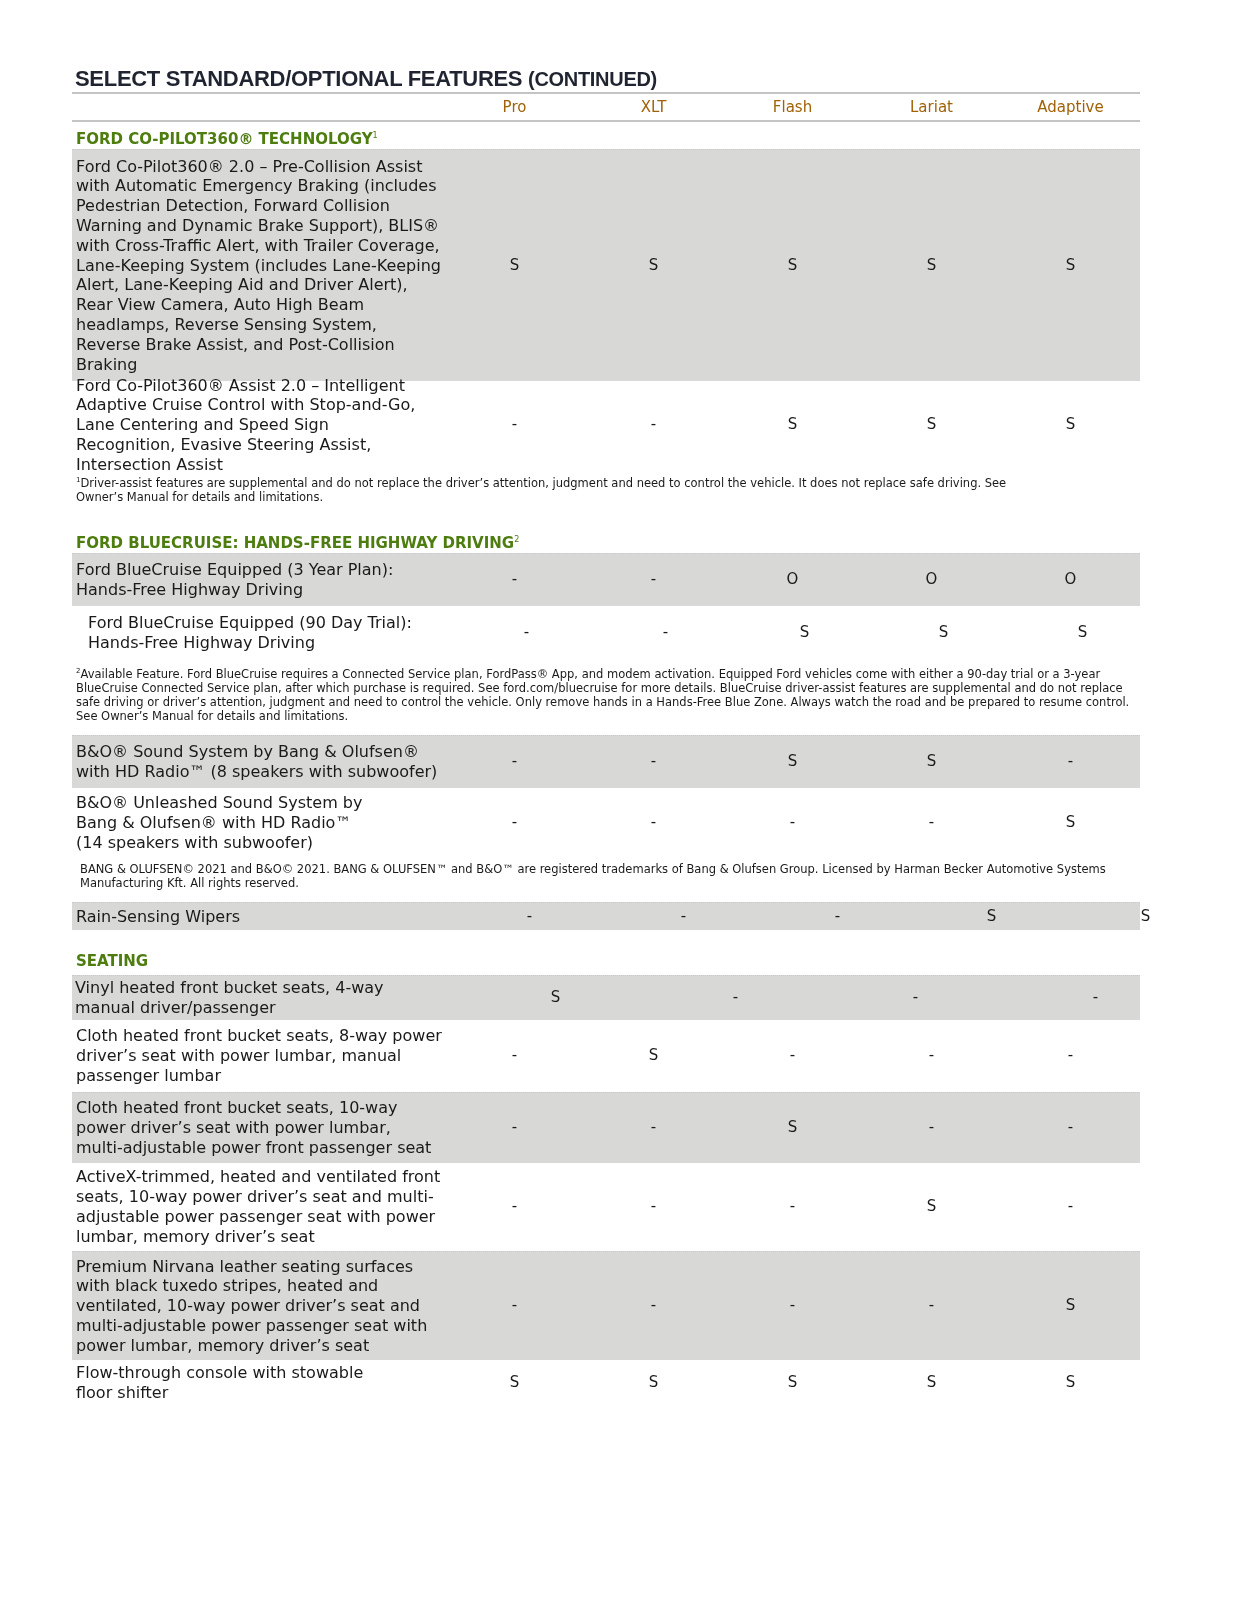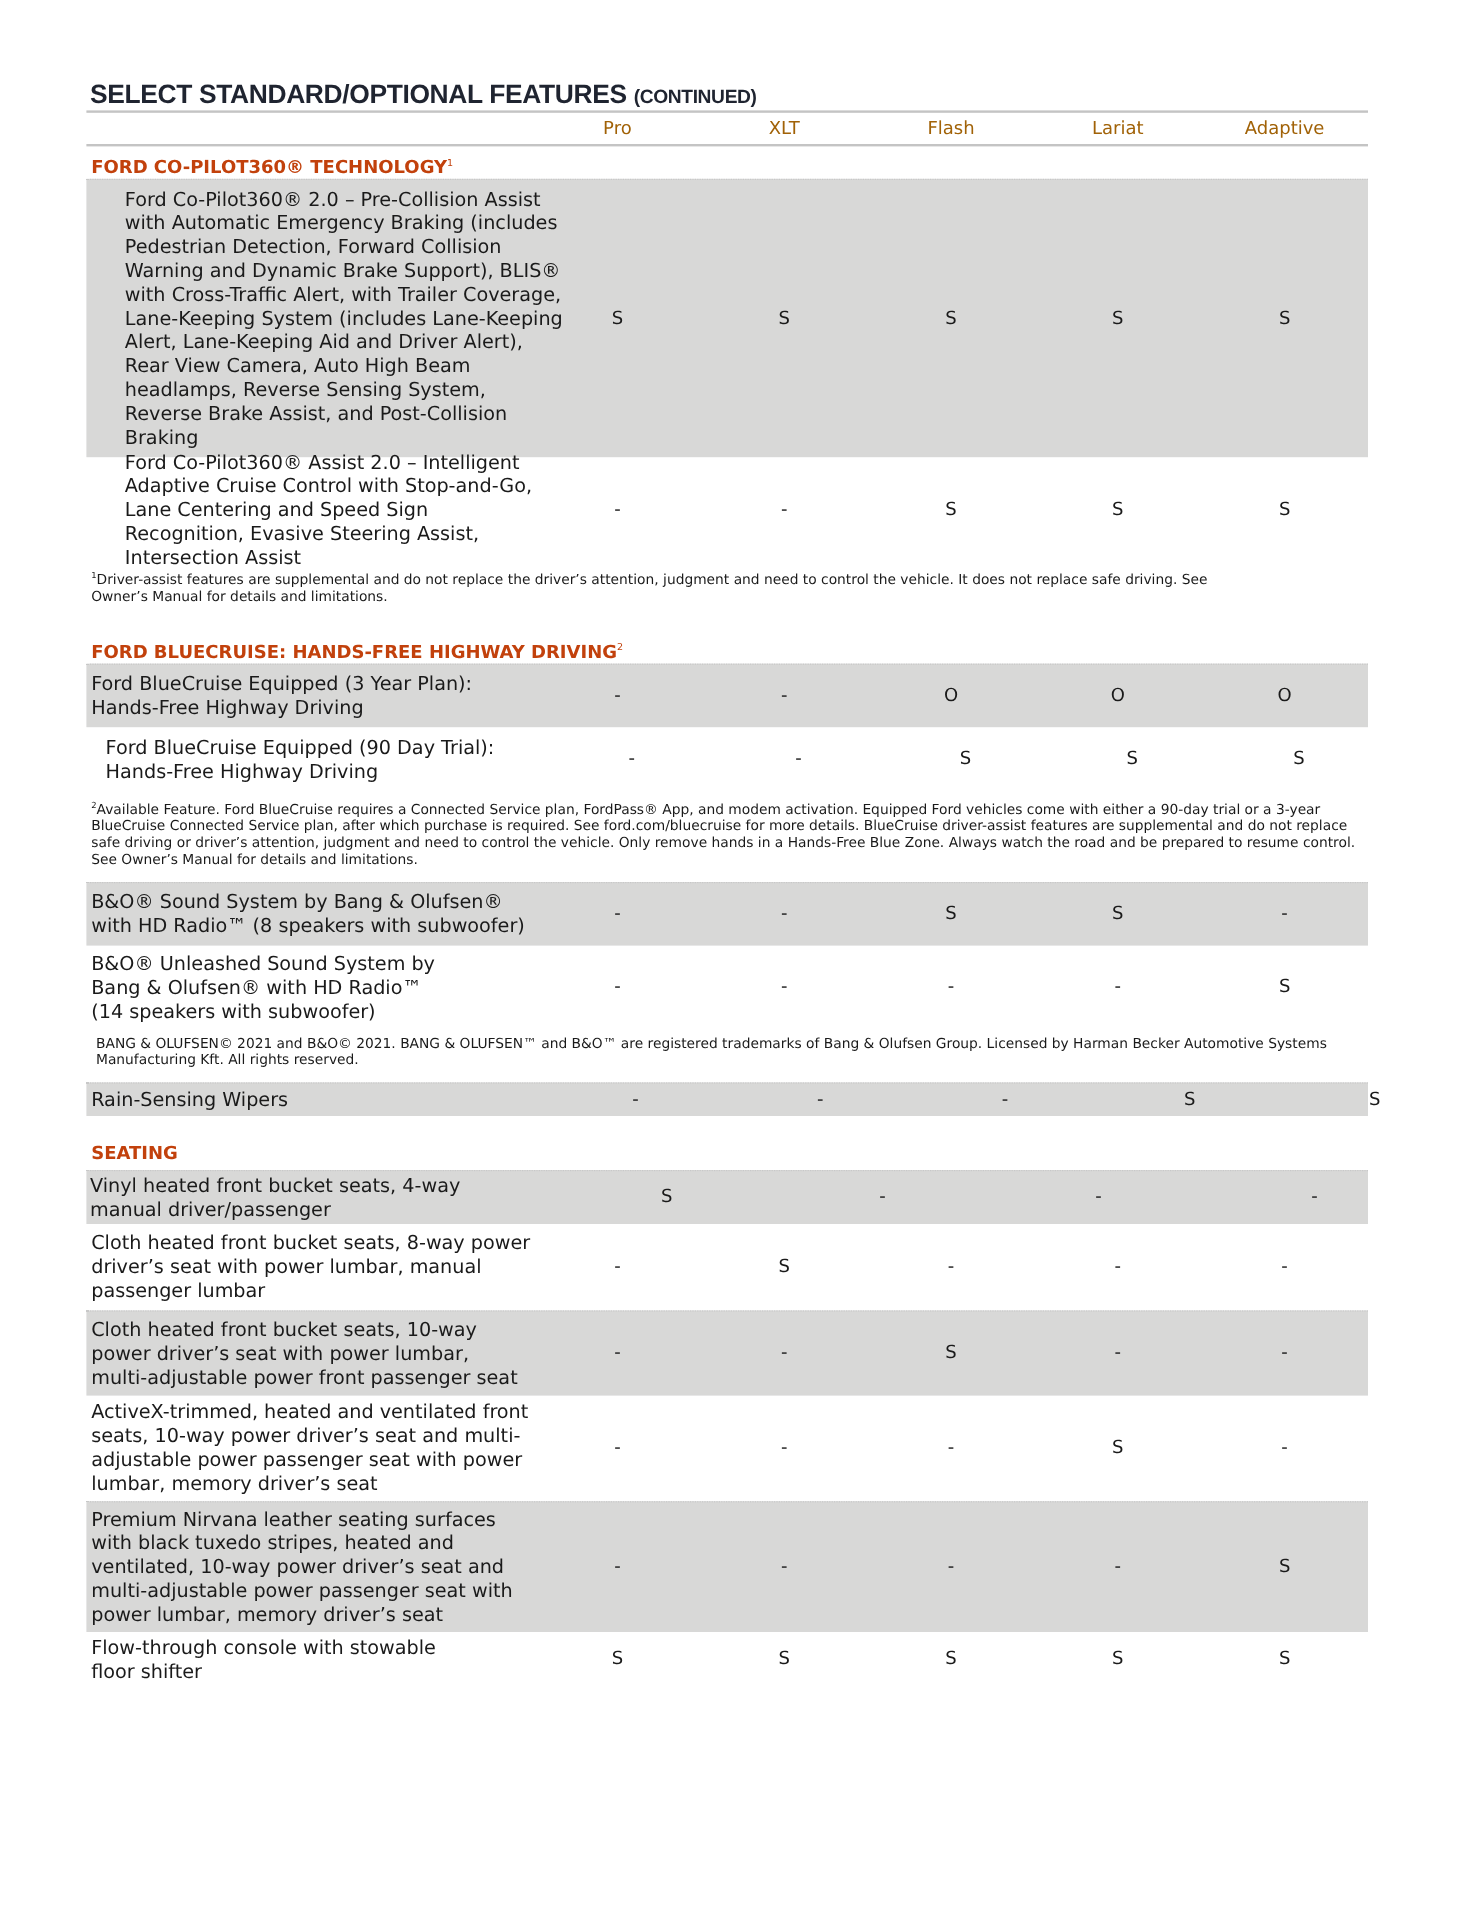--- a/index.html
+++ b/index.html
@@ -8,47 +8,47 @@
       font-family: "DejaVu Sans", "Liberation Sans", sans-serif;
       color: #1a1a1a;
     }
     .page { position: absolute; left: 72px; top: 66px; width: 1068px; }
     .title {
       font-family: "Liberation Sans", "DejaVu Sans", sans-serif;
       font-weight: bold; font-size: 22px; letter-spacing: -0.3px;
       color: #1f2430; line-height: 26px; height: 26px;
       border-bottom: 2px solid #c4c4c4; padding-left: 3px;
     }
-    .title .cont { font-size: 16px; font-weight: bold; }
+    .title .cont { font-size: 20px; font-weight: bold; }
     .hdr {
       display: flex; height: 26px; align-items: center;
       border-bottom: 2px solid #c4c4c4;
       font-size: 15px; color: #a16207;
     }
     .hdr .feat { width: 373px; }
     .col { width: 139px; text-align: center; flex: 0 0 139px; }
     .hdr .col:first-of-type { }
     .section-head {
       font-weight: bold; font-size: 15px; padding-left: 4px; height: 27px; line-height: 27px;
-      color: #c2410c;
+      color: #4d7c0f;
     }
     .section-head sup { font-size: 8px; font-weight: normal; vertical-align: 6px; }
     .row {
       display: flex; align-items: center;
       font-size: 16px; line-height: 19.8px; color: #1a1a1a;
     }
     .row.shaded { background: #d8d8d7; border-top: 1px dotted #c8c8c8; }
     .row .feat { width: 373px; flex: 0 0 373px; padding: 4px 0 4px 4px; box-sizing: border-box; }
     .row .col { font-size: 15px; }
     .foot {
       font-size: 11.5px; line-height: 14px; color: #1a1a1a;
       padding: 4px 0 0 4px;
     }
     .foot sup { font-size: 7px; vertical-align: 5px; }
-    .w1 { width: 360px; margin-left: 28px; }
+    .w1 { width: 360px; }
   </style>
 </head>
 <body>
 
 <div class="page">
   <div class="title">
     <span>SELECT STANDARD/OPTIONAL FEATURES</span>
     <span class="cont">(CONTINUED)</span>
   </div>
 

